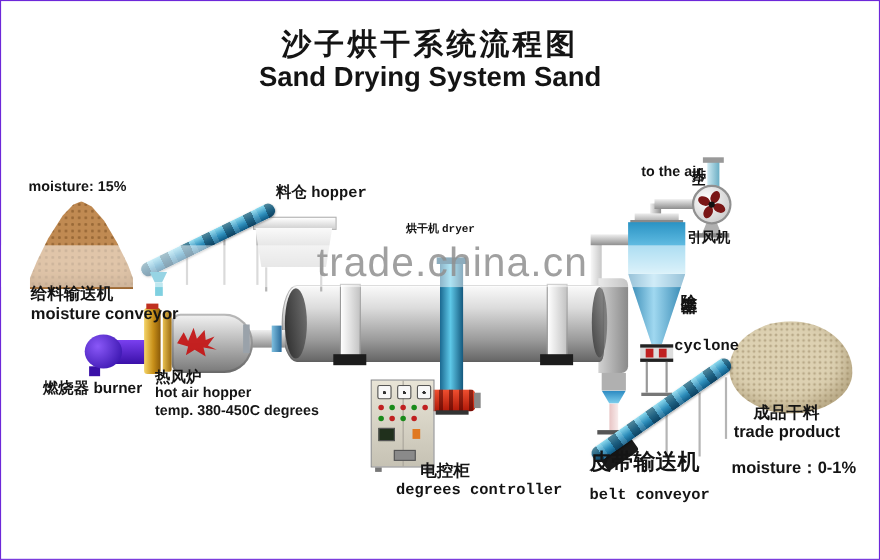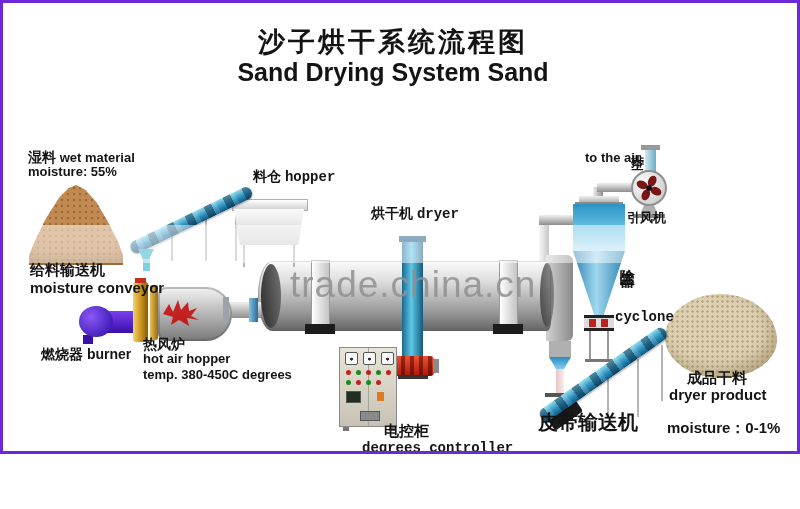--- a/index.html
+++ b/index.html
@@ -1,16 +1,16 @@
 <!DOCTYPE html>
 <html><head>
 <meta charset="utf-8">
 <style>
   html,body{margin:0;padding:0;background:#fff;}
-  .canvas{position:relative;width:800px;height:454px;background:#ffffff;border:3px solid #6d28d9;
+  .canvas{position:relative;width:800px;height:509px;background:#ffffff;border:1px solid #6d28d9;
           box-sizing:border-box;overflow:hidden;font-family:"Liberation Sans",sans-serif;color:#111;}
   .abs{position:absolute;}
   .lbl{position:absolute;font-weight:bold;color:#141414;white-space:nowrap;line-height:1.15;z-index:60;}
   .mono{font-family:"Liberation Mono",monospace;}
   .vtext{writing-mode:vertical-rl;text-orientation:upright;letter-spacing:2px;}
   .leg{position:absolute;width:2px;background:#b5b5b5;z-index:12;}
   .pipeH{background:linear-gradient(180deg,#f0f0f0,#8e8e8e);} 
   .pipeV{background:linear-gradient(90deg,#f0f0f0,#8e8e8e);} 
   .belt{background:
         repeating-linear-gradient(90deg,rgba(8,38,58,0.45) 0 8px,rgba(255,255,255,0.12) 8px 13px,transparent 13px 21px),
@@ -20,25 +20,21 @@
   .drytex{background-image:radial-gradient(circle,rgba(128,108,72,0.38) 1px,transparent 1.5px);background-size:5px 5px;}
 </style>
 </head>
 <body>
 
 <div class="canvas">
 
   <div class="lbl" style="left:0;width:780px;top:24px;text-align:center;font-size:27px;letter-spacing:3px;">沙子烘干系统流程图</div>
   <div class="lbl" style="left:0;width:780px;top:55px;text-align:center;font-size:25px;">Sand Drying System Sand</div>
 
-  <div class="lbl" style="left:25px;top:146px;font-size:13px;">
-    <span style="font-size:14px;">湿料</span>
-    <span>wet material</span>
-  </div>
-  <div class="lbl" style="left:25px;top:162px;font-size:13px;">moisture: 55%</div>
+  <div class="lbl" style="left:25px;top:162px;font-size:13px;">moisture: 15%</div>
   <div class="abs sandtex" style="left:26px;top:182px;width:94px;height:80px;z-index:10;
               background-color:#c08a52;
               clip-path:polygon(50% 0,60% 6%,72% 22%,84% 46%,95% 72%,100% 88%,100% 100%,0 100%,0 88%,7% 68%,18% 42%,32% 16%,42% 4%);
               box-shadow:inset 0 -8px 12px rgba(120,70,20,0.5);"></div>
 
   <div class="leg" style="left:168px;top:230px;height:28px;"></div>
   <div class="leg" style="left:202px;top:214px;height:44px;"></div>
   <div class="leg" style="left:232px;top:200px;height:58px;"></div>
   <div class="abs belt" style="left:128px;top:240px;width:134px;height:13px;transform:rotate(-26deg);transform-origin:left center;z-index:14;"></div>
   <div class="abs" style="left:135px;top:246px;width:16px;height:10px;background:#2fa8c8;
@@ -106,21 +102,21 @@
 
   <div class="abs" style="left:399px;top:237px;width:21px;height:118px;z-index:13;
               background:linear-gradient(90deg,#1a6890,#5ec8e8 45%,#14597e);"></div>
   <div class="abs" style="left:396px;top:233px;width:27px;height:6px;background:#18587a;z-index:13;"></div>
   <div class="abs" style="left:389px;top:353px;width:42px;height:20px;border-radius:4px;z-index:14;
               background:repeating-linear-gradient(90deg,rgba(60,0,0,0.5) 0 4px,transparent 4px 9px),
                          linear-gradient(180deg,#f05030,#b01808);"></div>
   <div class="abs" style="left:384px;top:356px;width:6px;height:14px;background:#8a8a8a;z-index:14;"></div>
   <div class="abs" style="left:430px;top:356px;width:6px;height:14px;background:#8a8a8a;z-index:14;"></div>
   <div class="abs" style="left:395px;top:372px;width:30px;height:4px;background:#333;z-index:14;"></div>
-  <div class="lbl" style="left:368px;top:202px;font-size:14px;">
+  <div class="lbl" style="left:368px;top:202px;font-size:10px;">
     <span>烘干机</span>
     <span class="mono">dryer</span>
   </div>
 
   <div class="abs" style="left:543px;top:252px;width:27px;height:86px;z-index:9;
               background:linear-gradient(90deg,#d2d2d2,#8a8a8a);border-radius:0 6px 6px 0;"></div>
   <div class="abs" style="left:537px;top:260px;width:14px;height:64px;border-radius:50%;z-index:11;
               background:linear-gradient(90deg,#2a2a2a,#666);opacity:0.7;"></div>
   <div class="abs" style="left:546px;top:338px;width:22px;height:16px;background:#b0b0b0;z-index:9;"></div>
   <div class="abs" style="left:546px;top:354px;width:22px;height:12px;z-index:9;
@@ -197,25 +193,26 @@
   <div class="lbl" style="left:381px;top:419px;font-size:15px;">电控柜</div>
   <div class="lbl mono" style="left:359px;top:437px;font-size:14px;">degrees controller</div>
 
   <div class="leg" style="left:604px;top:376px;height:40px;"></div>
   <div class="leg" style="left:634px;top:356px;height:58px;"></div>
   <div class="leg" style="left:658px;top:342px;height:56px;"></div>
   <div class="abs" style="left:548px;top:414px;width:34px;height:15px;background:#1a1a1a;border-radius:3px;
               transform:rotate(-35deg);transform-origin:left center;z-index:13;"></div>
   <div class="abs belt" style="left:538px;top:408px;width:152px;height:14px;transform:rotate(-35deg);transform-origin:left center;z-index:14;"></div>
   <div class="lbl" style="left:535px;top:408px;font-size:20px;">皮带输送机</div>
+  <div class="lbl mono" style="left:535px;top:442px;font-size:14px;">belt conveyor</div>
 
   <div class="abs drytex" style="left:662px;top:291px;width:112px;height:84px;z-index:10;
               background-color:#ddd1b2;border-radius:50% 50% 50% 50% / 52% 55% 45% 48%;
               box-shadow:inset -6px -8px 14px rgba(140,120,80,0.45);"></div>
   <div class="lbl" style="left:684px;top:366px;font-size:15px;">成品干料</div>
-  <div class="lbl" style="left:666px;top:383px;font-size:15px;">dryer product</div>
+  <div class="lbl" style="left:666px;top:383px;font-size:15px;">trade product</div>
   <div class="lbl" style="left:664px;top:400px;font-size:15px;margin-top:16px;">moisture：0-1%</div>
 
   <div class="abs" style="left:0;top:222px;width:800px;height:38px;background:rgba(255,255,255,0.5);z-index:40;"></div>
   <div class="abs" style="left:287px;top:219px;font-size:37px;line-height:38px;color:#909090;opacity:0.85;
-              letter-spacing:1px;z-index:41;font-family:'Liberation Sans',sans-serif;margin-top:44px;">trade.china.cn</div>
+              letter-spacing:1px;z-index:41;font-family:'Liberation Sans',sans-serif;">trade.china.cn</div>
 
 </div>
 
 </body></html>

